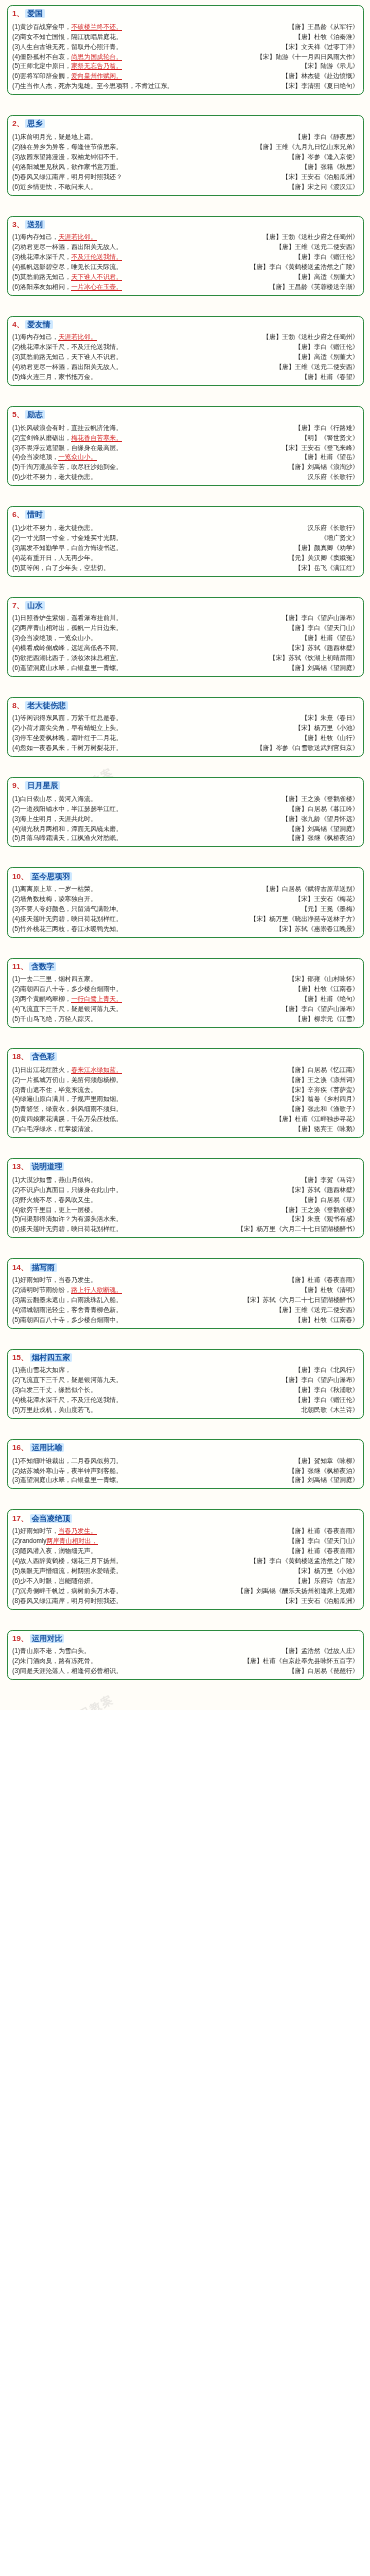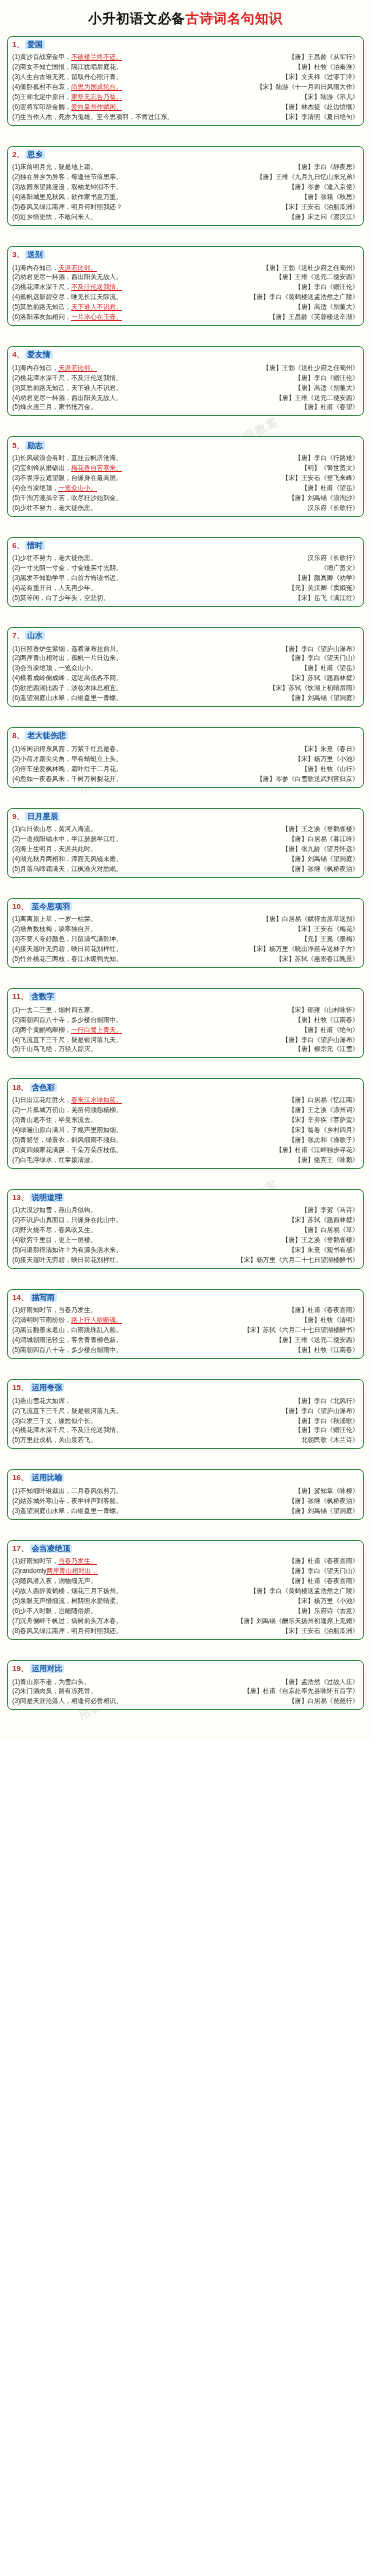--- a/index.html
+++ b/index.html
@@ -90,23 +90,20 @@
 <body>
 
 <div class="page">
   <div class="watermark" style="left:247px;top:67px;">用教案</div>
   <div class="watermark" style="left:242px;top:422px;">用教案</div>
   <div class="watermark" style="left:77px;top:773px;">用教案</div>
   <div class="watermark" style="left:242px;top:1185px;">用教案</div>
   <div class="watermark" style="left:77px;top:1700px;">用教案</div>
   <div class="watermark" style="left:227px;top:2215px;">用教案</div>
 
-  <div class="title">
-    <span>小升初语文必备</span><span class="accent">古诗词名句知识</span>
-  </div>
 
   <div id="sections">
       <div class="section"><div class="sec-head"><span class="num">1、</span><span class="name">爱国</span></div><div class="entry">
           <span class="idx">(1)</span>
           <span class="body"><span>黄沙百战穿金甲，</span><span class="u-red">不破楼兰终不还。</span></span>
           <span class="src">【唐】王昌龄《从军行》</span>
         </div><div class="entry">
           <span class="idx">(2)</span>
           <span class="body"><span>商女不知亡国恨，隔江犹唱后庭花。</span></span>
           <span class="src">【唐】杜牧《泊秦淮》</span>
@@ -421,21 +418,21 @@
           <span class="src">【宋】苏轼《六月二十七日望湖楼醉书》</span>
         </div><div class="entry">
           <span class="idx">(4)</span>
           <span class="body"><span>渭城朝雨浥轻尘，客舍青青柳色新。</span></span>
           <span class="src">【唐】王维《送元二使安西》</span>
         </div><div class="entry">
           <span class="idx">(5)</span>
           <span class="body"><span>南朝四百八十寺，多少楼台烟雨中。</span></span>
           <span class="src">【唐】杜牧《江南春》</span>
         </div></div>
-      <div class="section"><div class="sec-head"><span class="num">15、</span><span class="name">运用夸张</span></div><div class="entry">
+      <div class="section"><div class="sec-head"><span class="num">15、</span><span class="name">烟村四五家</span></div><div class="entry">
           <span class="idx">(1)</span>
           <span class="body"><span>燕山雪花大如席，</span></span>
           <span class="src">【唐】李白《北风行》</span>
         </div><div class="entry">
           <span class="idx">(2)</span>
           <span class="body"><span>飞流直下三千尺，疑是银河落九天。</span></span>
           <span class="src">【唐】李白《望庐山瀑布》</span>
         </div><div class="entry">
           <span class="idx">(3)</span>
           <span class="body"><span>白发三千丈，缘愁似个长。</span></span>

